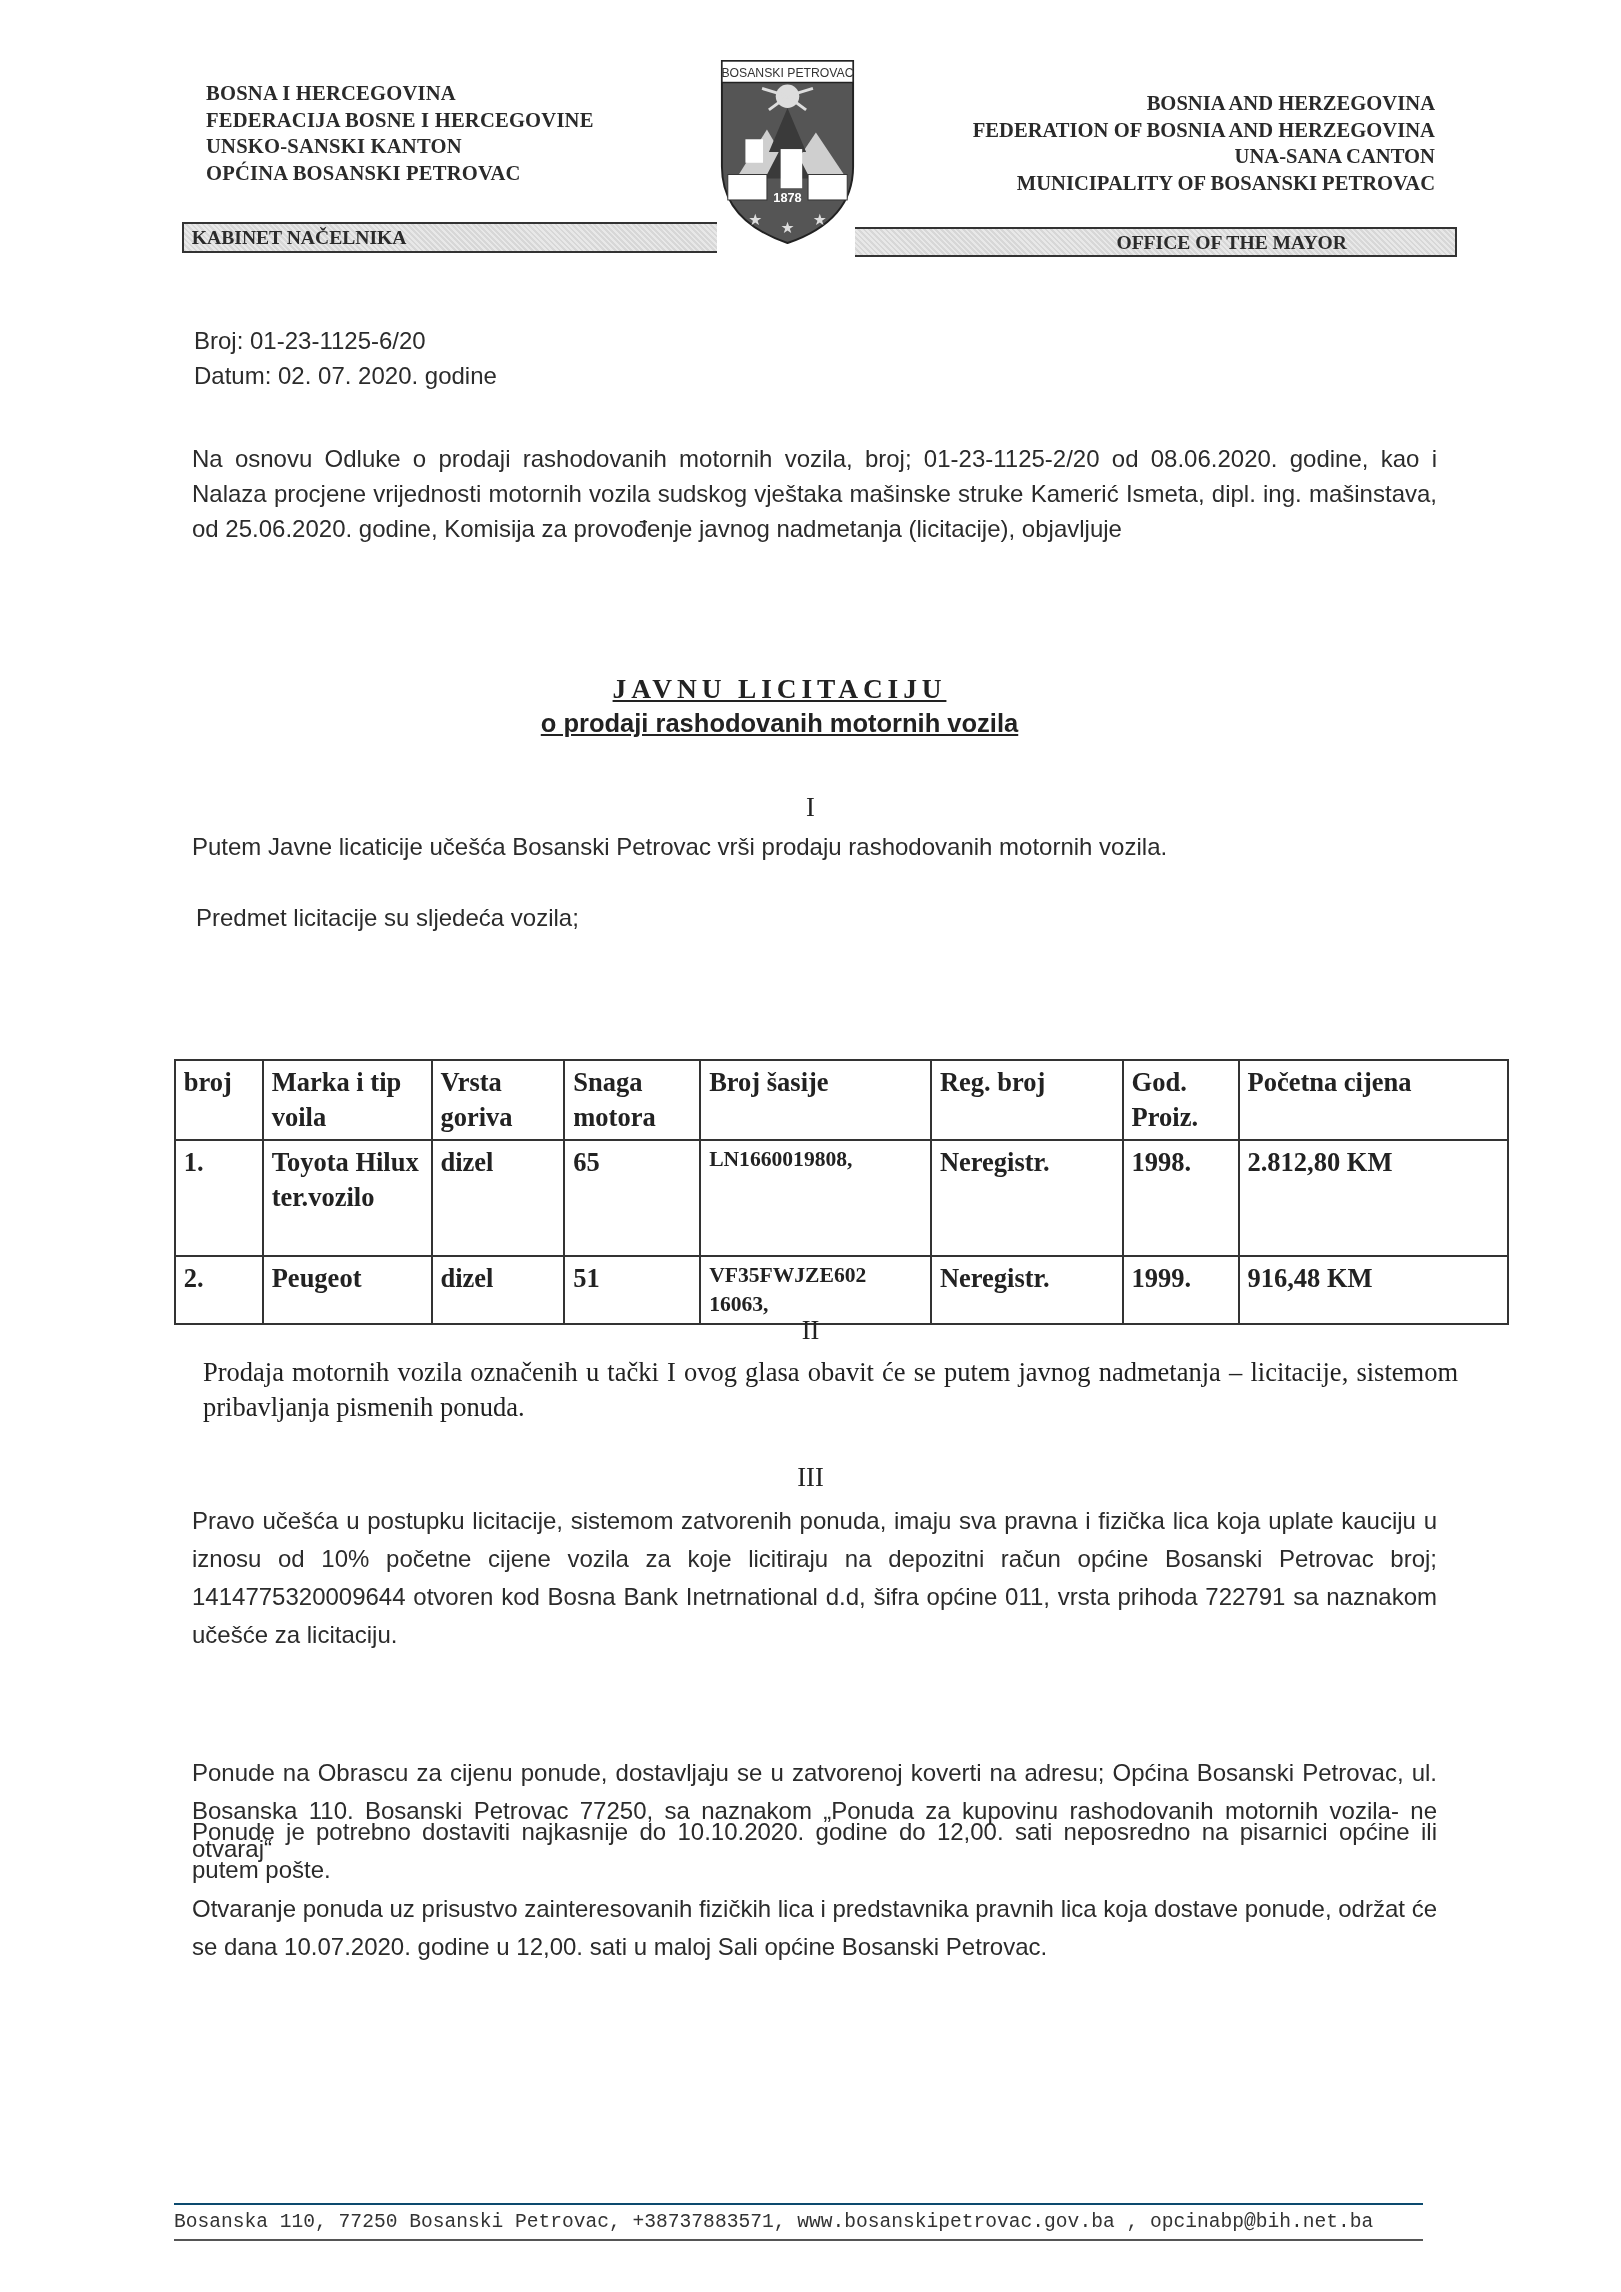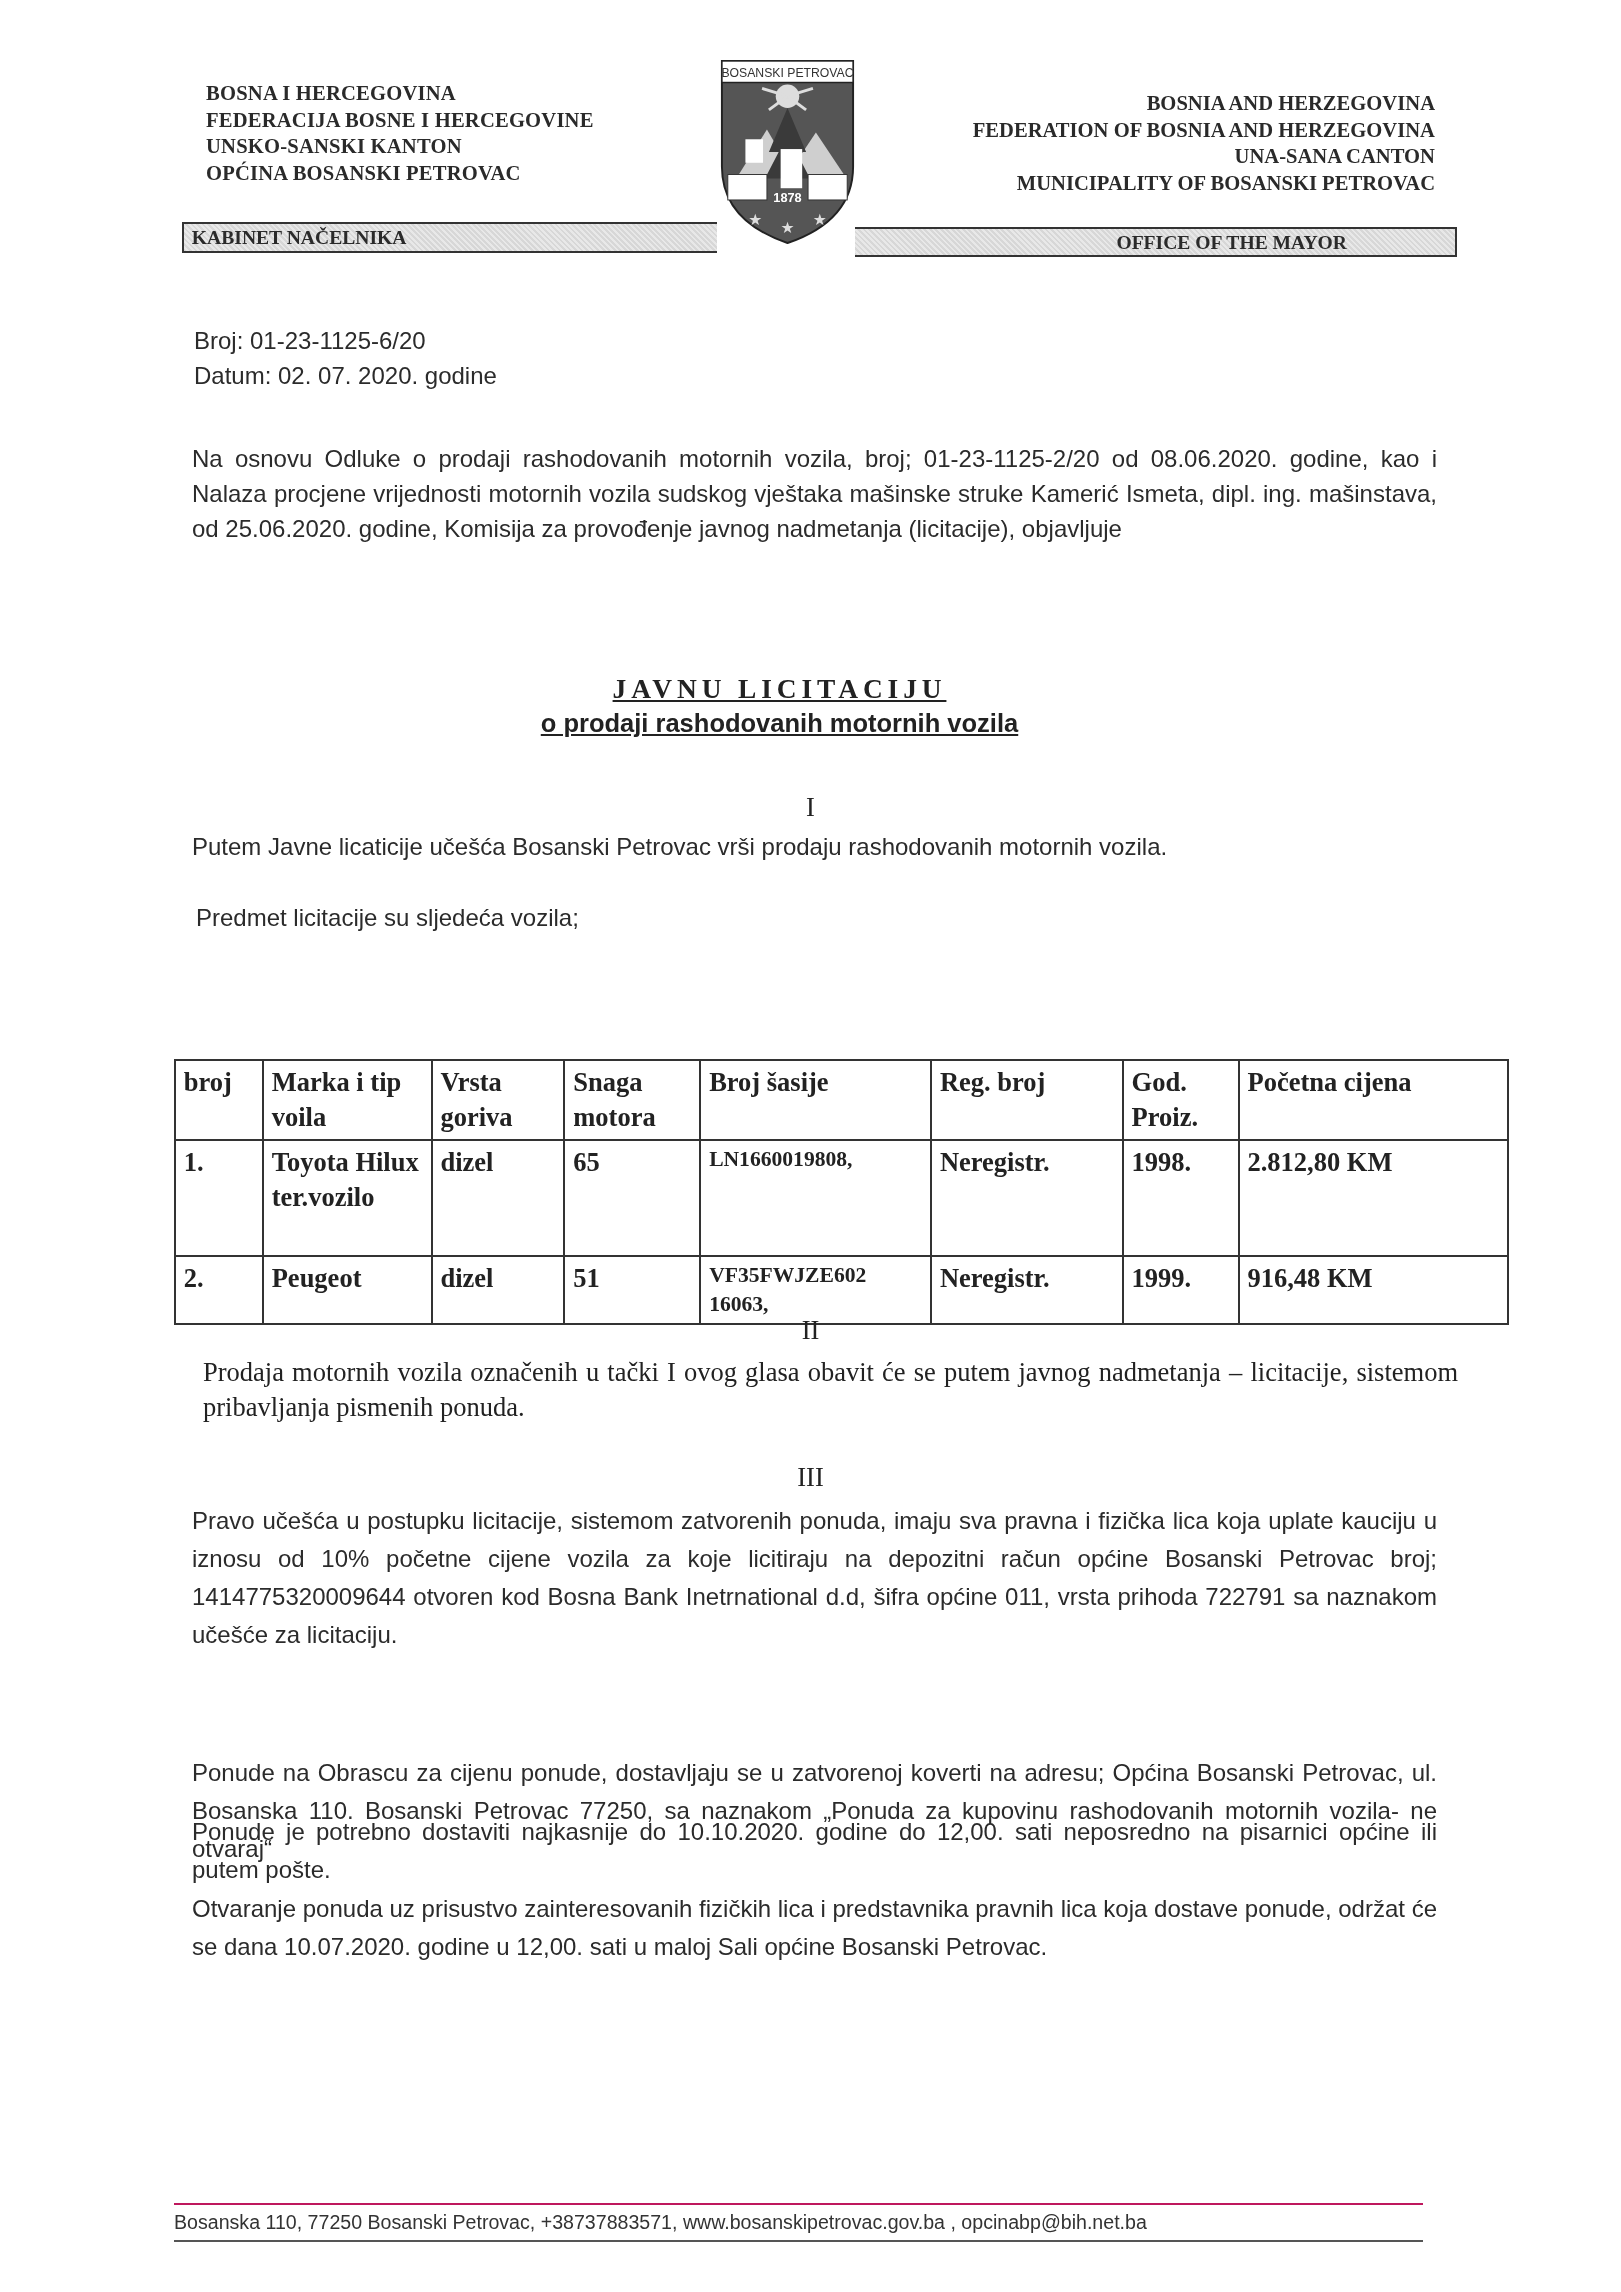--- a/index.html
+++ b/index.html
@@ -34,21 +34,21 @@
   .sec-num { left: 0; width: 1621px; text-align: center; font-family: "Liberation Serif", serif; font-size: 26.5px; color: #222; }
   .para { left: 192px; width: 1245px; text-align: justify; }
   .para-serif { font-family: "Liberation Serif", serif; font-size: 26.5px; line-height: 35px; color: #222; }
 
   
   .tbl { left: 174px; top: 1017px; width: 1335px; border-collapse: collapse; font-family: "Liberation Serif", serif; font-weight: bold; font-size: 26.5px; color: #222; margin-top: 42px; }
   .tbl td, .tbl th { border: 2px solid #333; vertical-align: top; text-align: left; padding: 3.9px 7.8px; font-weight: bold; line-height: 35px; }
   .tbl th { font-weight: bold; }
   .tbl .small { font-size: 21.6px; line-height: 29px; }
 
-  .footer { left: 174px; top: 2203px; width: 1249px; border-top: 2px solid #be185d; border-bottom: 2px solid #555; padding: 5.9px 0 5.9px 0; font-family: Liberation Sans, sans-serif; font-size: 19.6px; color: #333; white-space: nowrap; }
+  .footer { left: 174px; top: 2203px; width: 1249px; border-top: 2px solid #0c4a6e; border-bottom: 2px solid #555; padding: 5.9px 0 5.9px 0; font-family: Liberation Mono, monospace; font-size: 19.6px; color: #333; white-space: nowrap; }
   .footer-inner { padding-left: 0px; }
 </style>
 </head>
 <body>
 
 <div class="abs lh-left">
   <span class="lh-line">BOSNA I HERCEGOVINA</span>
   <span class="lh-line">FEDERACIJA BOSNE I HERCEGOVINE</span>
   <span class="lh-line">UNSKO-SANSKI KANTON</span>
   <span class="lh-line">OPĆINA BOSANSKI PETROVAC</span>

